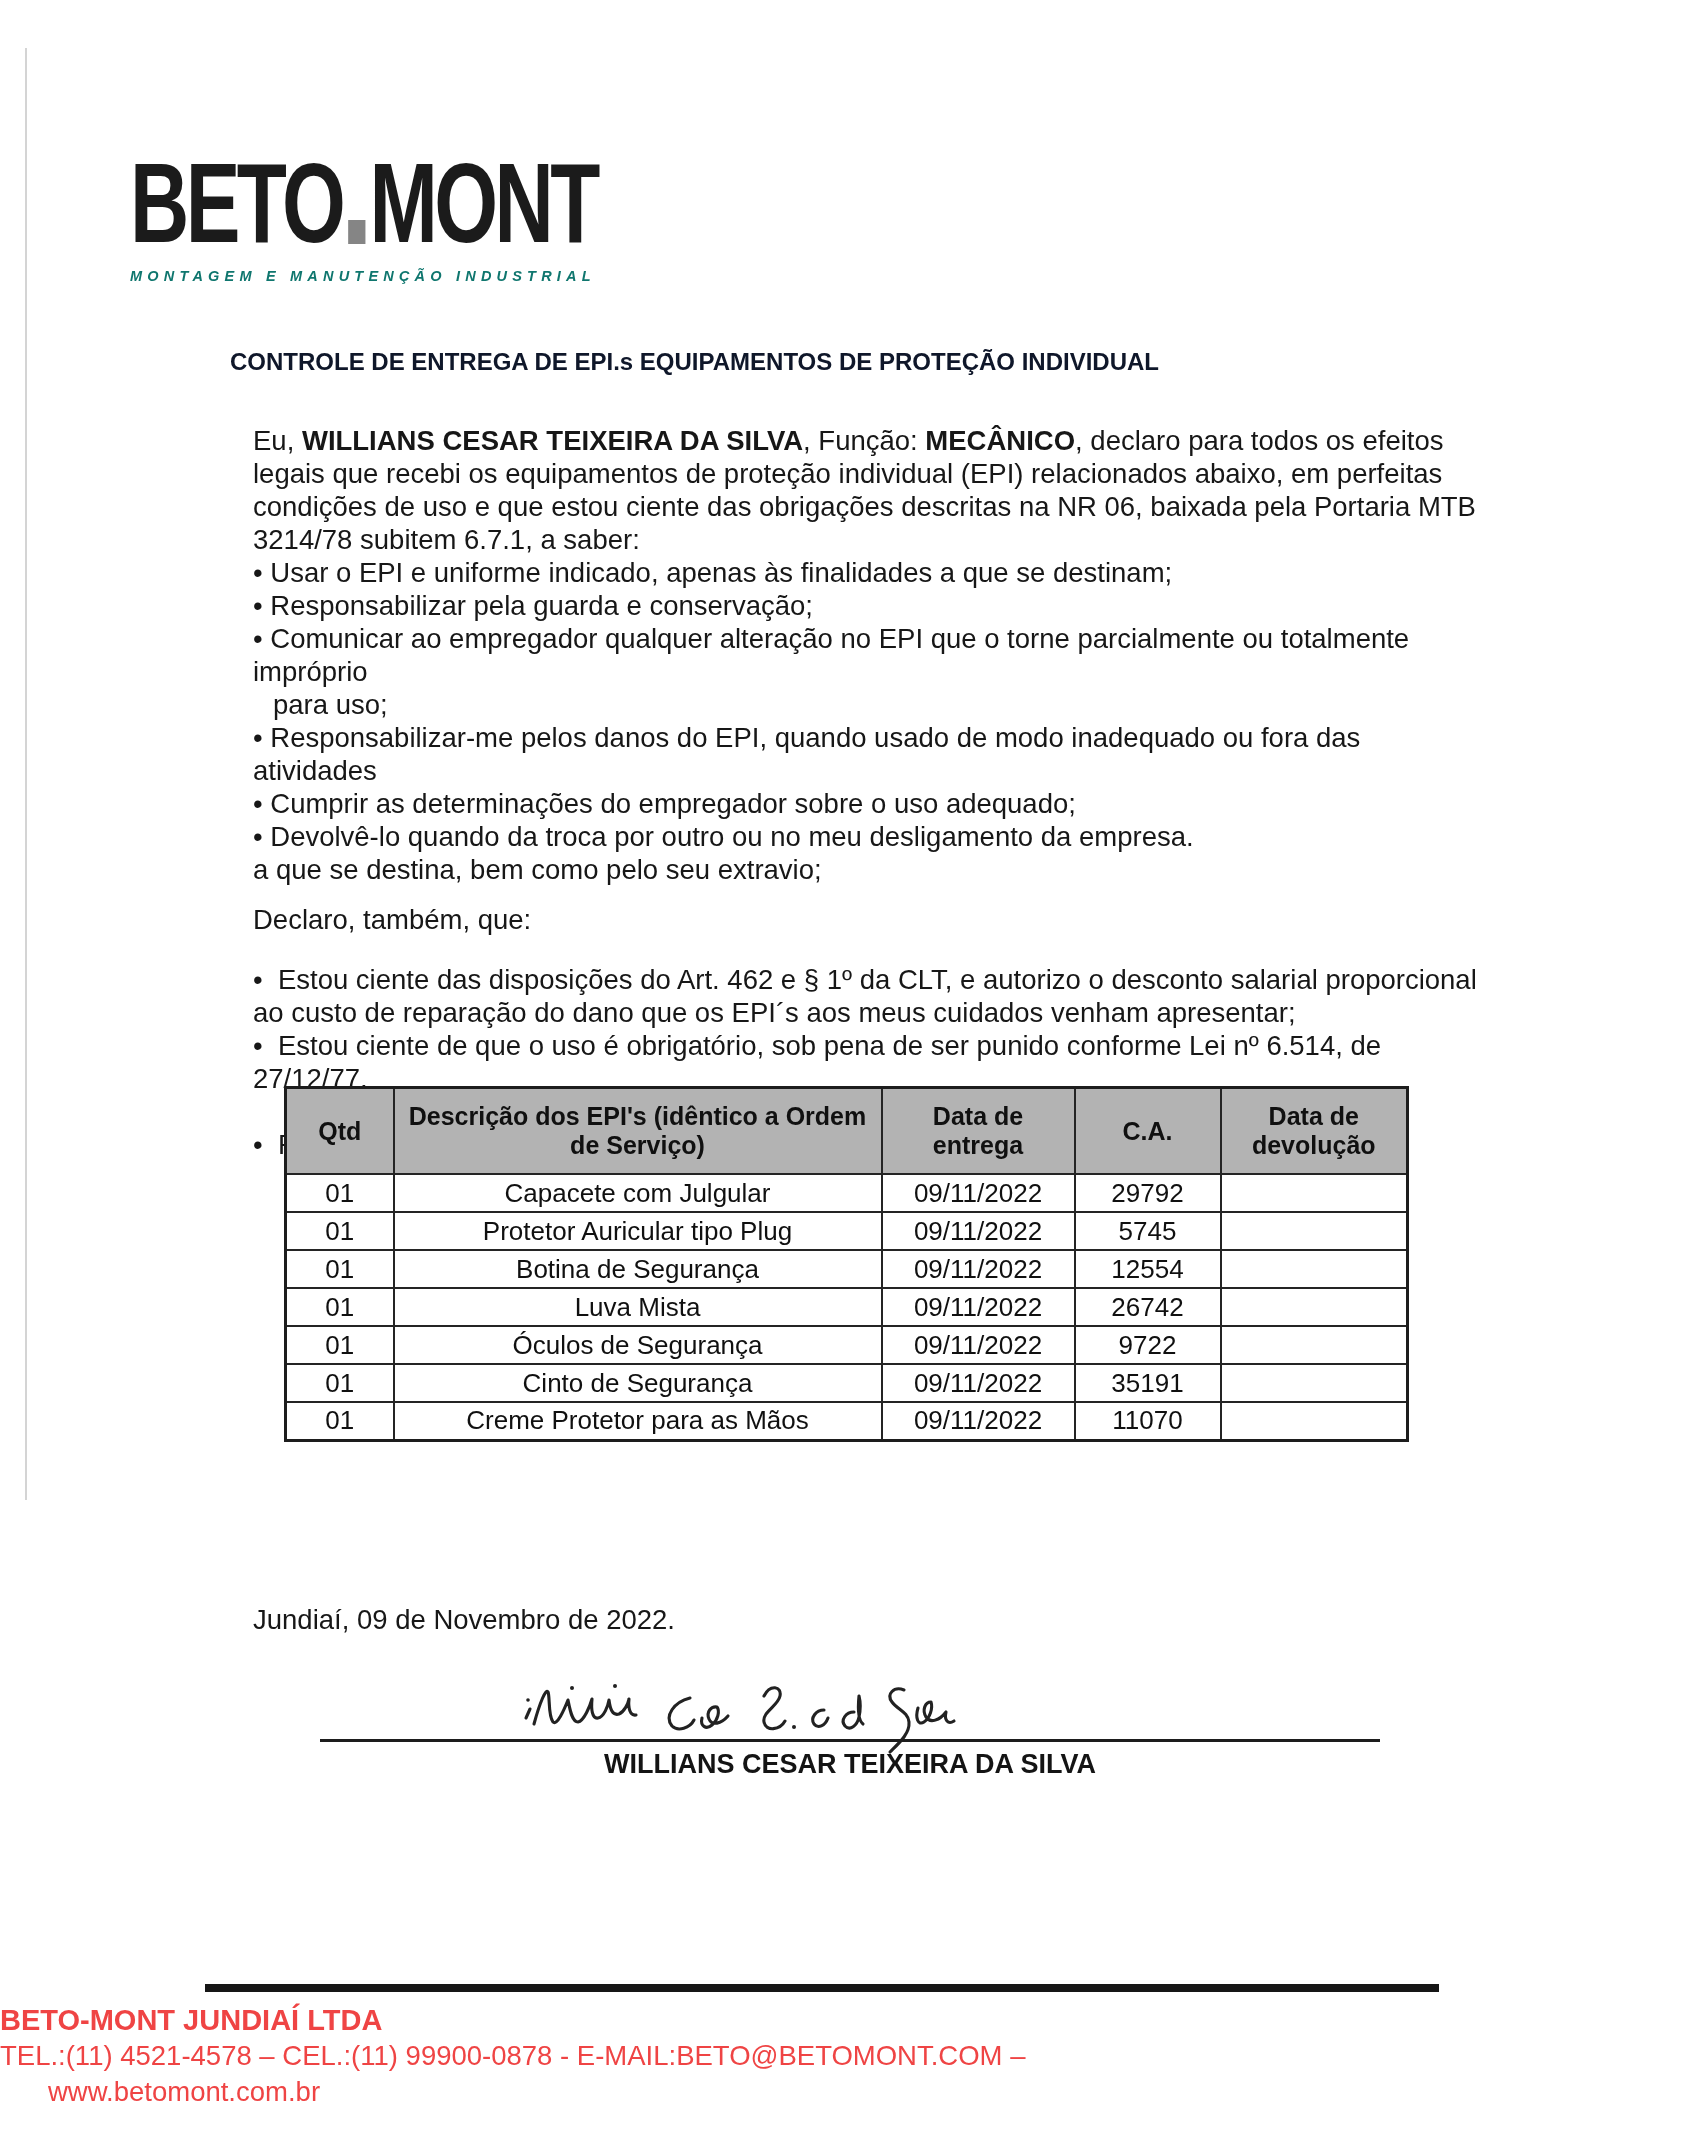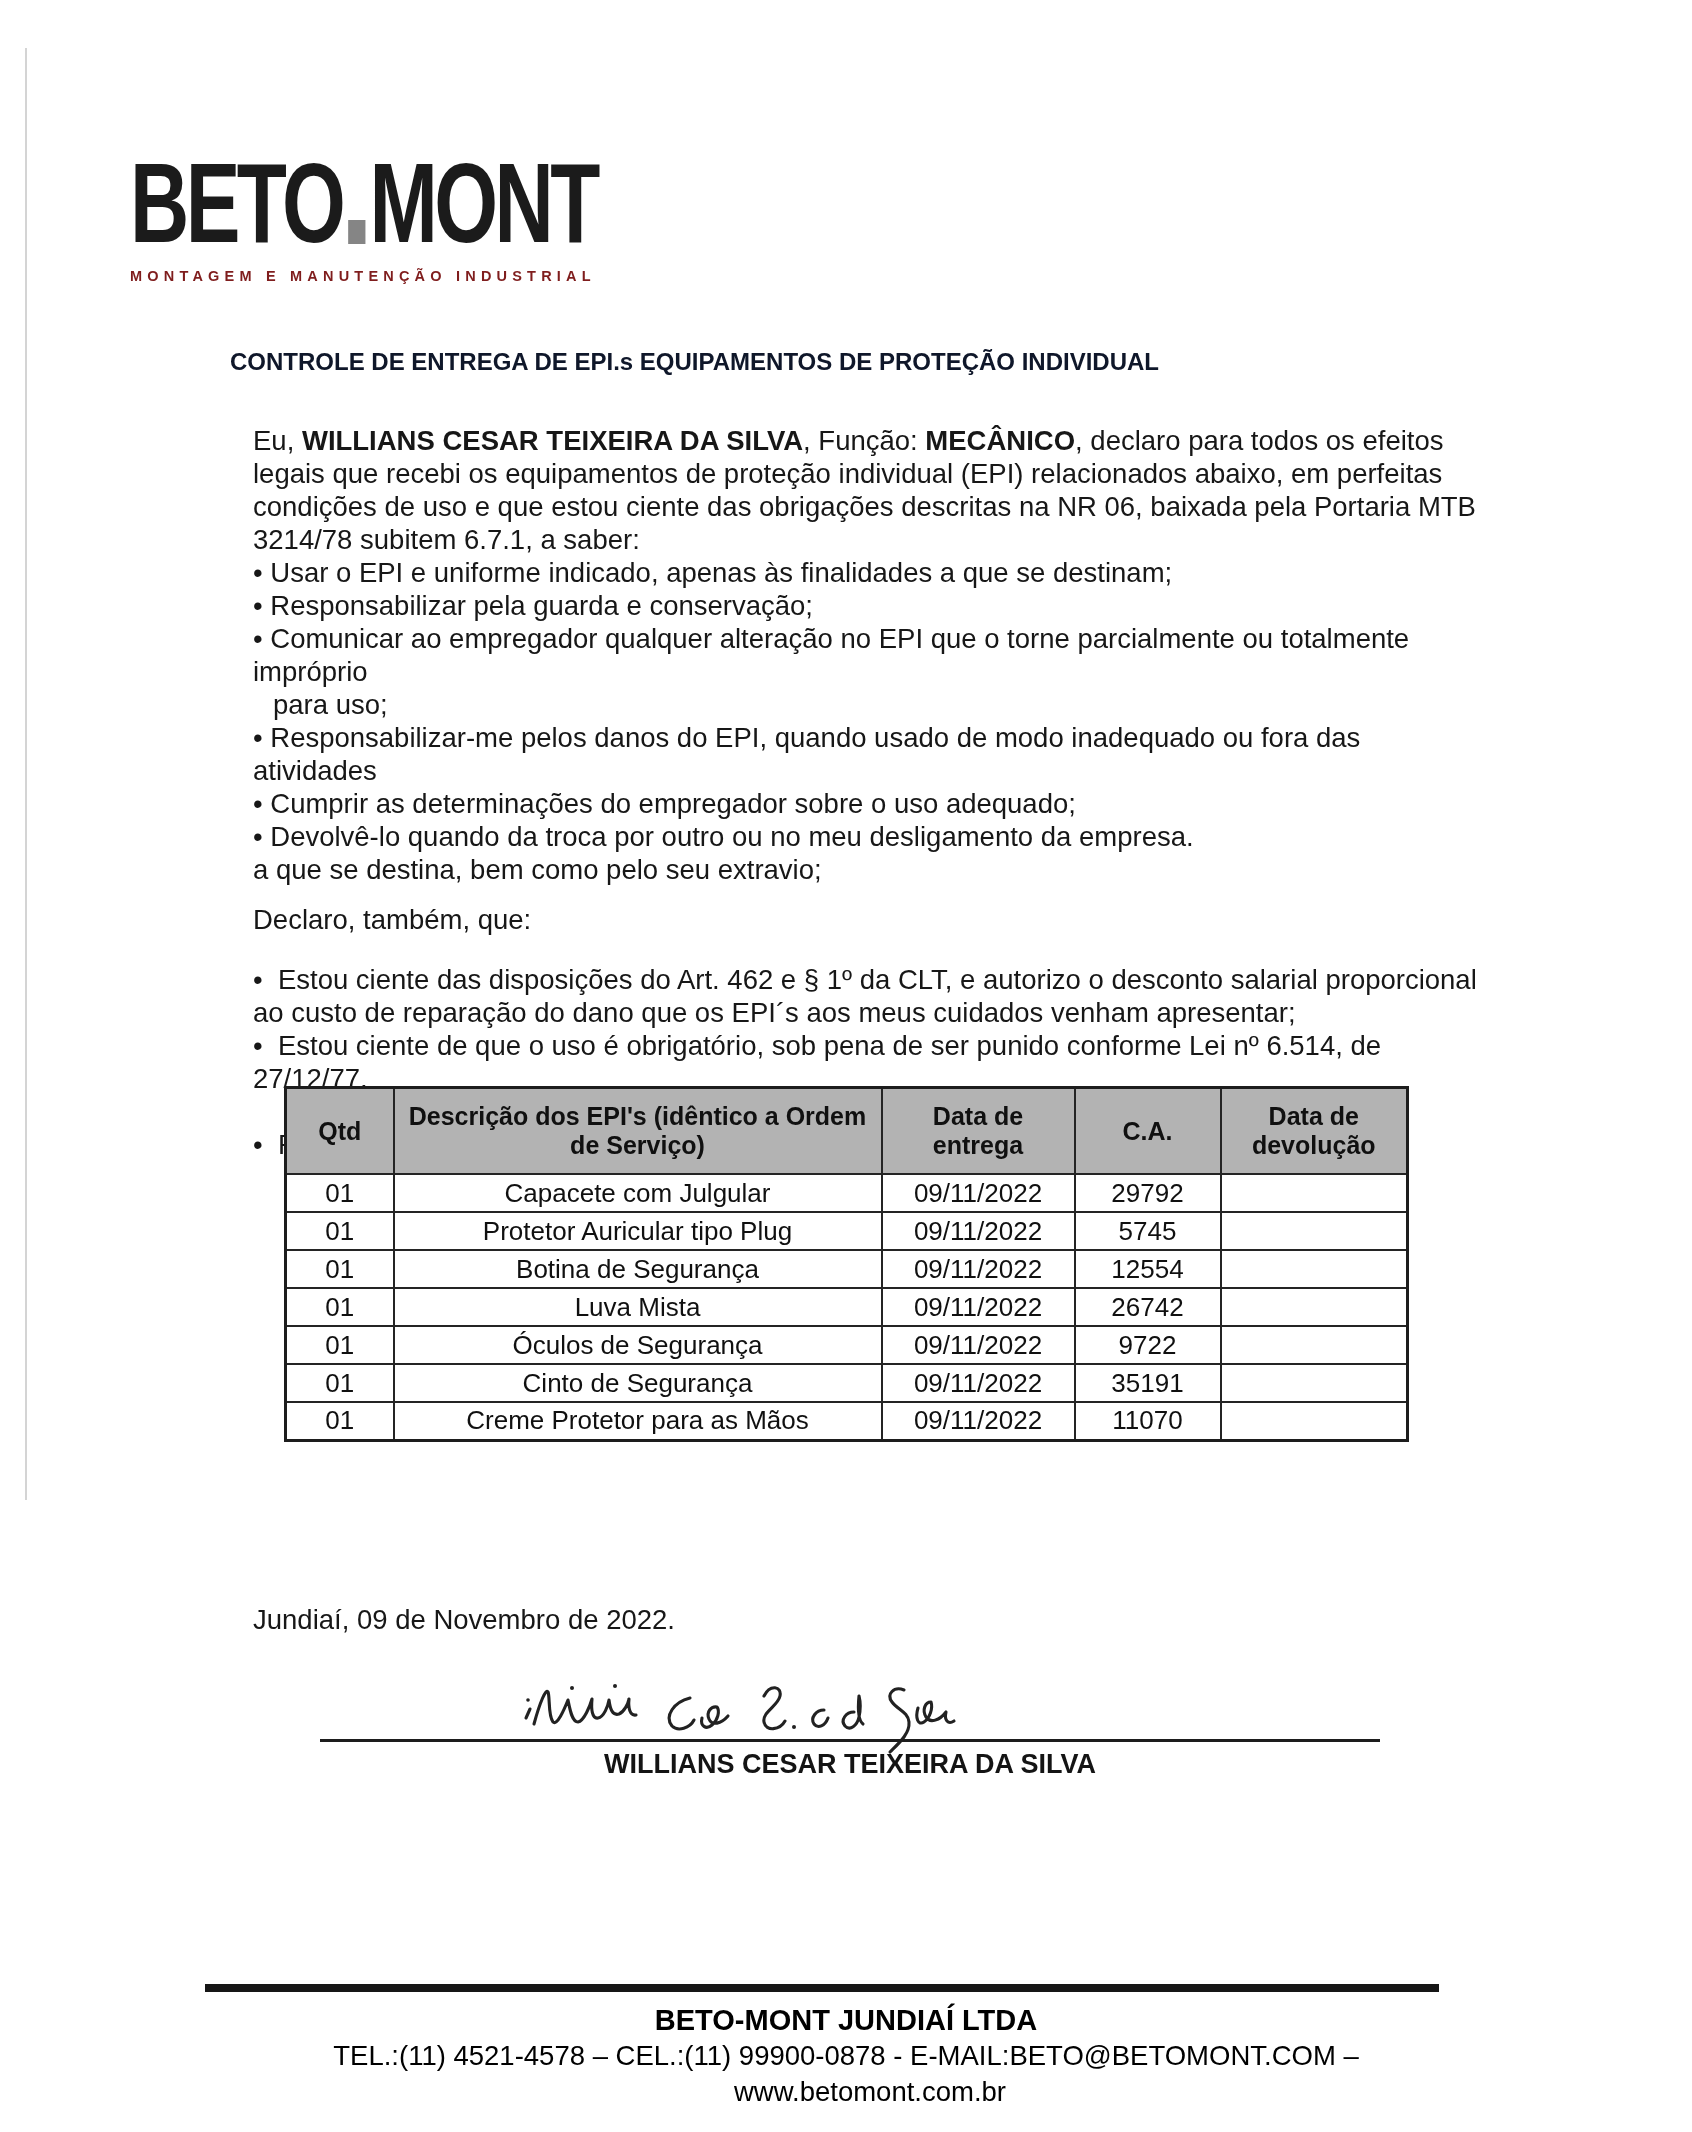--- a/index.html
+++ b/index.html
@@ -5,21 +5,21 @@
   html,body{margin:0;padding:0;background:#ffffff;}
   .page{position:relative;width:1692px;height:2132px;background:#ffffff;overflow:hidden;
         font-family:"Liberation Sans",sans-serif;color:#1a1a1a;}
   .scan-line{position:absolute;left:25px;top:48px;width:2px;height:1452px;background:#d4d4d4;}
 
   
   .logo{position:absolute;left:118px;top:146px;margin-left:12px;}
   .wordmark{font-size:114px;line-height:1;font-weight:bold;letter-spacing:-5px;color:#1b1b1b;
             transform:scaleX(0.72);transform-origin:left top;white-space:nowrap;}
   .logo-dot{display:inline-block;width:24px;height:24px;vertical-align:-2px;margin:0 6px 0 8px;}
-  .tagline{margin-top:8px;font-size:14.5px;font-weight:bold;letter-spacing:5.2px;color:#7f1d1d;white-space:nowrap;}
+  .tagline{margin-top:8px;font-size:14.5px;font-weight:bold;letter-spacing:5.2px;color:#0f766e;white-space:nowrap;font-style:italic;}
 
   .doc-title{position:absolute;top:348px;left:230px;width:1170px;text-align:left;
              font-size:24px;font-weight:bold;color:#0f172a;}
 
   
   .body-col{position:absolute;left:253px;top:424px;width:1226px;font-size:27.5px;line-height:33px;color:#171717;}
   .line{white-space:pre-wrap;}
   .ind1{padding-left:20px;}
   .ind2{padding-left:46px;}
   .b{font-weight:bold;}
@@ -35,21 +35,21 @@
   .epi-table tbody tr{height:38px;}
 
   .date-line{position:absolute;left:253px;top:1604px;font-size:27.5px;color:#171717;}
 
   .sig-svg{position:absolute;left:518px;top:1672px;}
   .sig-line{position:absolute;left:320px;top:1739px;width:1060px;height:3px;background:#1d1d1d;}
   .sig-name{position:absolute;left:320px;top:1749px;width:1060px;text-align:center;
             font-size:27px;font-weight:bold;color:#141414;}
 
   .footer-rule{position:absolute;left:205px;top:1984px;width:1234px;height:8px;background:#161616;}
-  .footer{position:absolute;left:0;top:2002px;width:1692px;text-align:center;line-height:36px;color:#000000;}
+  .footer{position:absolute;left:0;top:2002px;width:1692px;text-align:left;line-height:36px;color:#ef4444;}
   .company{font-size:29px;font-weight:bold;}
   .contact{font-size:27.5px;}
   .website{font-size:27.5px;padding-left:48px;}
 </style>
 </head>
 <body>
 
 <div class="page">
 
   <div class="scan-line"></div>

